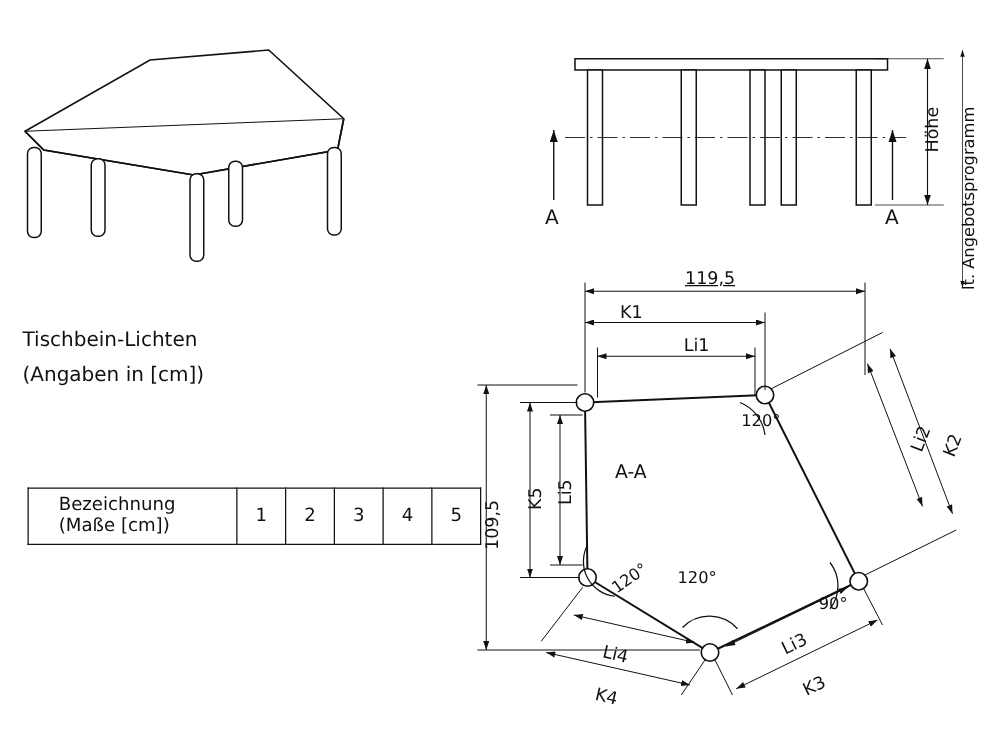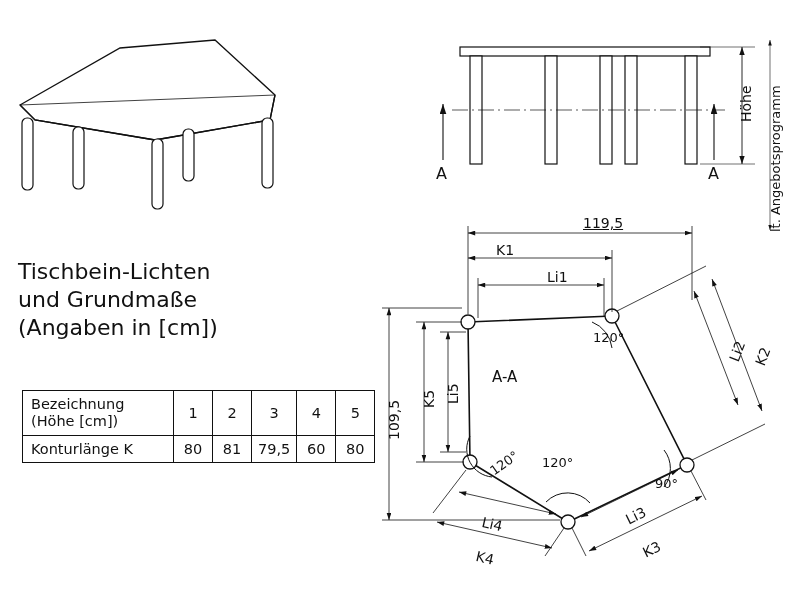--- a/index.html
+++ b/index.html
@@ -25,21 +25,21 @@
     position: absolute;
     left: 0; top: 0;
     width: 800px;
     height: 600px;
   }
   .title-block {
     position: absolute;
     left: 18px;
     top: 258px;
     width: 340px;
-    font-size: 22px;
+    font-size: 16px;
     line-height: 28px;
     color: #111;
   }
   .title-block div { white-space: nowrap; }
 
   table.spec {
     position: absolute;
     left: 22px;
     top: 390px;
     border-collapse: collapse;
@@ -48,21 +48,21 @@
   }
   table.spec td, table.spec th {
     border: 1px solid #111;
     padding: 5px 6px;
     text-align: center;
     font-weight: normal;
     background: #fff;
   }
   table.spec td.rowhead {
     text-align: left;
-    padding-left: 8px;
+    padding-left: 24px;
     padding-right: 10px;
     min-width: 132px;
   }
   table.spec td.rowhead.two-line { line-height: 17px; }
   table.spec td.numcol { min-width: 26px; }
   .vlabel {
     position: absolute;
     transform-origin: 0 0;
     font-size: 14px;
     white-space: nowrap;
@@ -191,54 +191,45 @@
         <line x1="466" y1="470" x2="433" y2="513"></line>
         <line x1="564" y1="528" x2="545" y2="556"></line>
         <line x1="437" y1="522" x2="552" y2="548" marker-start="url(#arrStart)" marker-end="url(#arrEnd)"></line>
         <line x1="459" y1="492" x2="556" y2="514" marker-start="url(#arrStart)" marker-end="url(#arrEnd)"></line>
       </g>
     </g>
   </svg>
 
   <div class="title-block">
     <div>Tischbein-Lichten</div>
-    <div>und Grundmaße</div>
     <div>(Angaben in [cm])</div>
   </div>
 
   <table class="spec">
     <tbody>
         <tr>
       <td class="rowhead two-line">
         <span>Bezeichnung</span><br>
-        <span>(Höhe [cm])</span>
+        <span>(Maße [cm])</span>
       </td>
       <td class="numcol">1</td>
       <td class="numcol">2</td>
       <td class="numcol">3</td>
       <td class="numcol">4</td>
       <td class="numcol">5</td>
     </tr>
-    <tr>
-      <td class="rowhead">Konturlänge K</td>
-      <td>80</td>
-      <td>81</td>
-      <td>79,5</td>
-      <td>60</td>
-      <td>80</td>
-    </tr>
   </tbody>
     </table>
 
   <div class="lbl" style="left:436px; top:164px; font-size:16px;">A</div>
   <div class="lbl" style="left:708px; top:164px; font-size:16px;">A</div>
   <div class="vlabel" style="left:738px; top:122px; transform: rotate(-90deg);">Höhe</div>
   <div class="vlabel" style="left:768px; top:232px; transform: rotate(-90deg); font-size:13px;">lt. Angebotsprogramm</div>
 
-  <div class="lbl" style="left:583px; top:215px;text-decoration:underline;">119,5</div>
+  <div class="lbl" style="left:548px; top:215px;text-decoration:underline;">119,5</div>
   <div class="lbl" style="left:496px; top:242px;">K1</div>
   <div class="lbl" style="left:527px; top:269px;margin-left:20px;">Li1</div>
 
   <div class="vlabel" style="left:386px; top:440px; transform: rotate(-90deg);">109,5</div>
   <div class="vlabel" style="left:421px; top:408px; transform: rotate(-90deg);">K5</div>
   <div class="vlabel" style="left:445px; top:404px; transform: rotate(-90deg);">Li5</div>
 
   <div class="vlabel" style="left:752px; top:362px; transform: rotate(-69deg);">K2</div>
   <div class="vlabel" style="left:726px; top:358px; transform: rotate(-69deg);">Li2</div>
 

